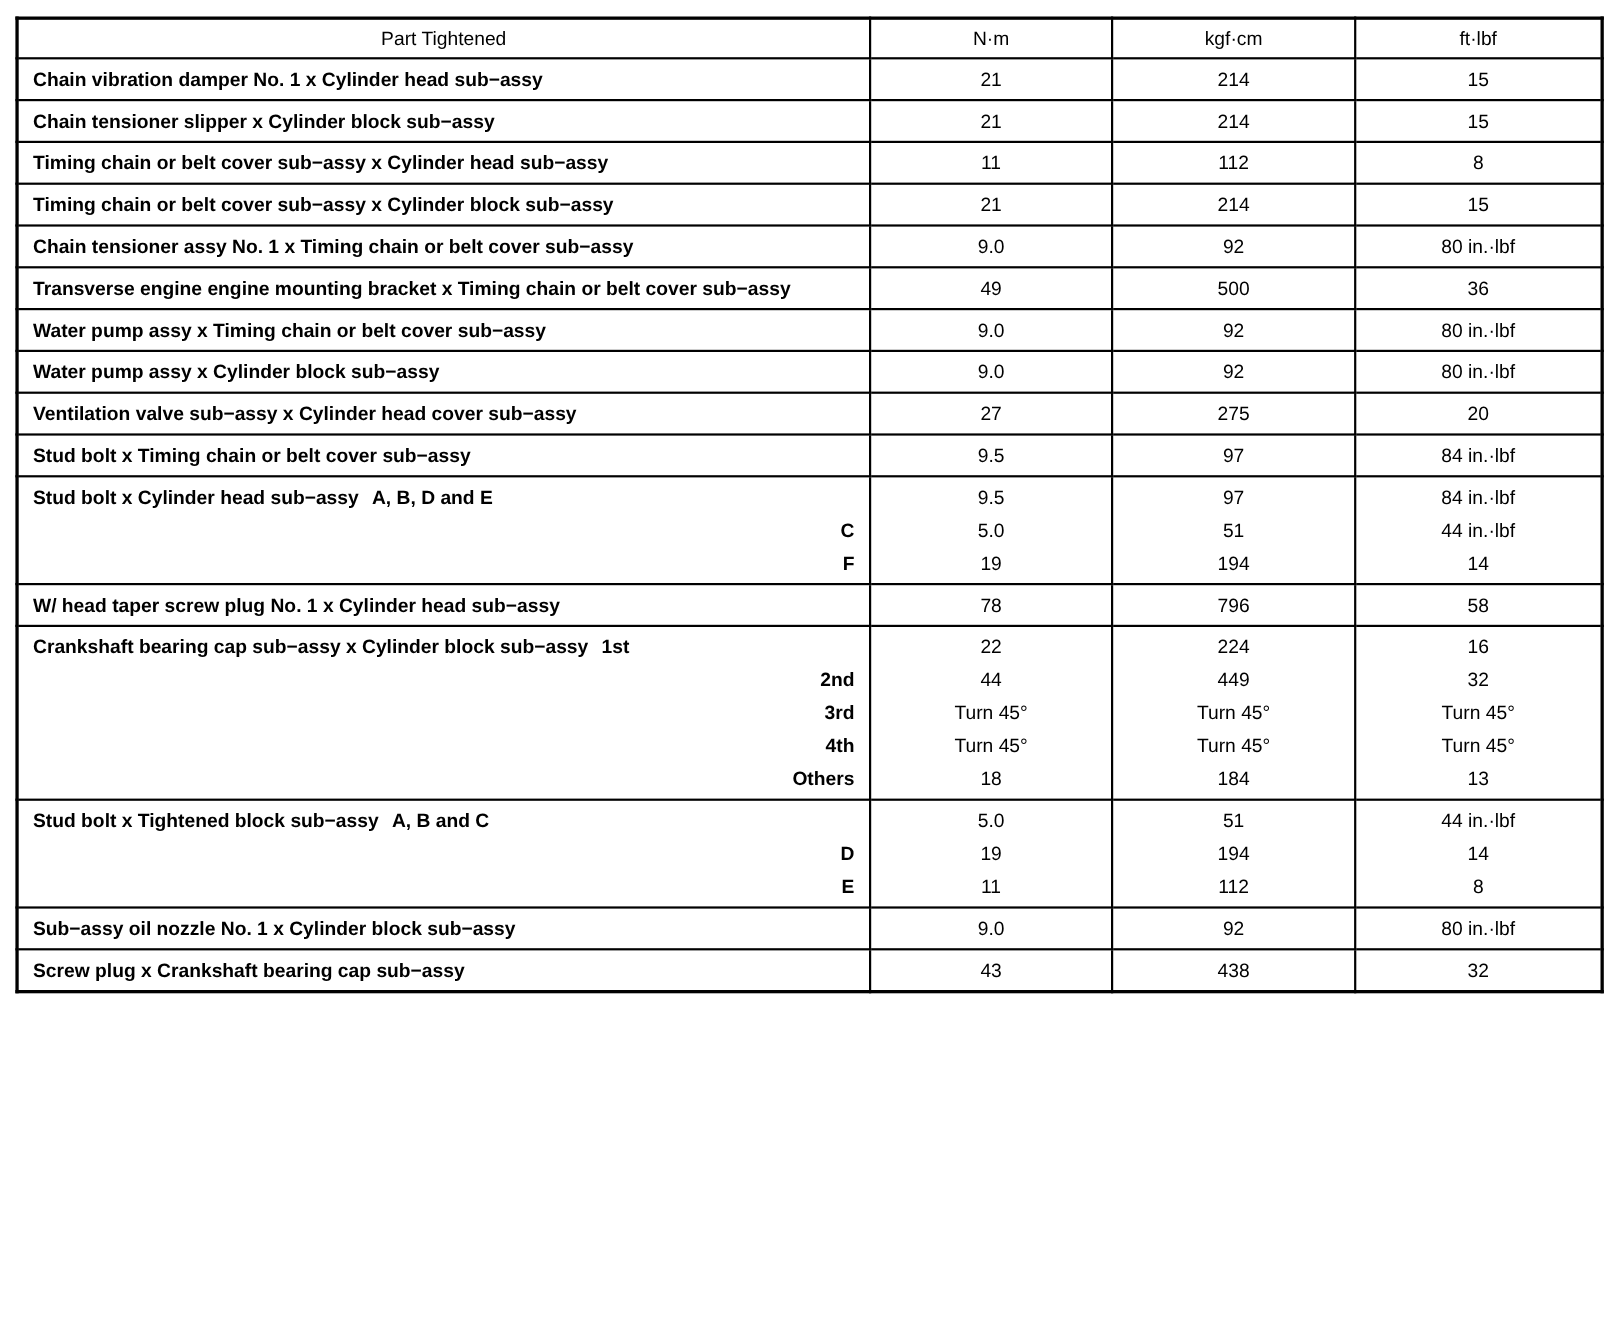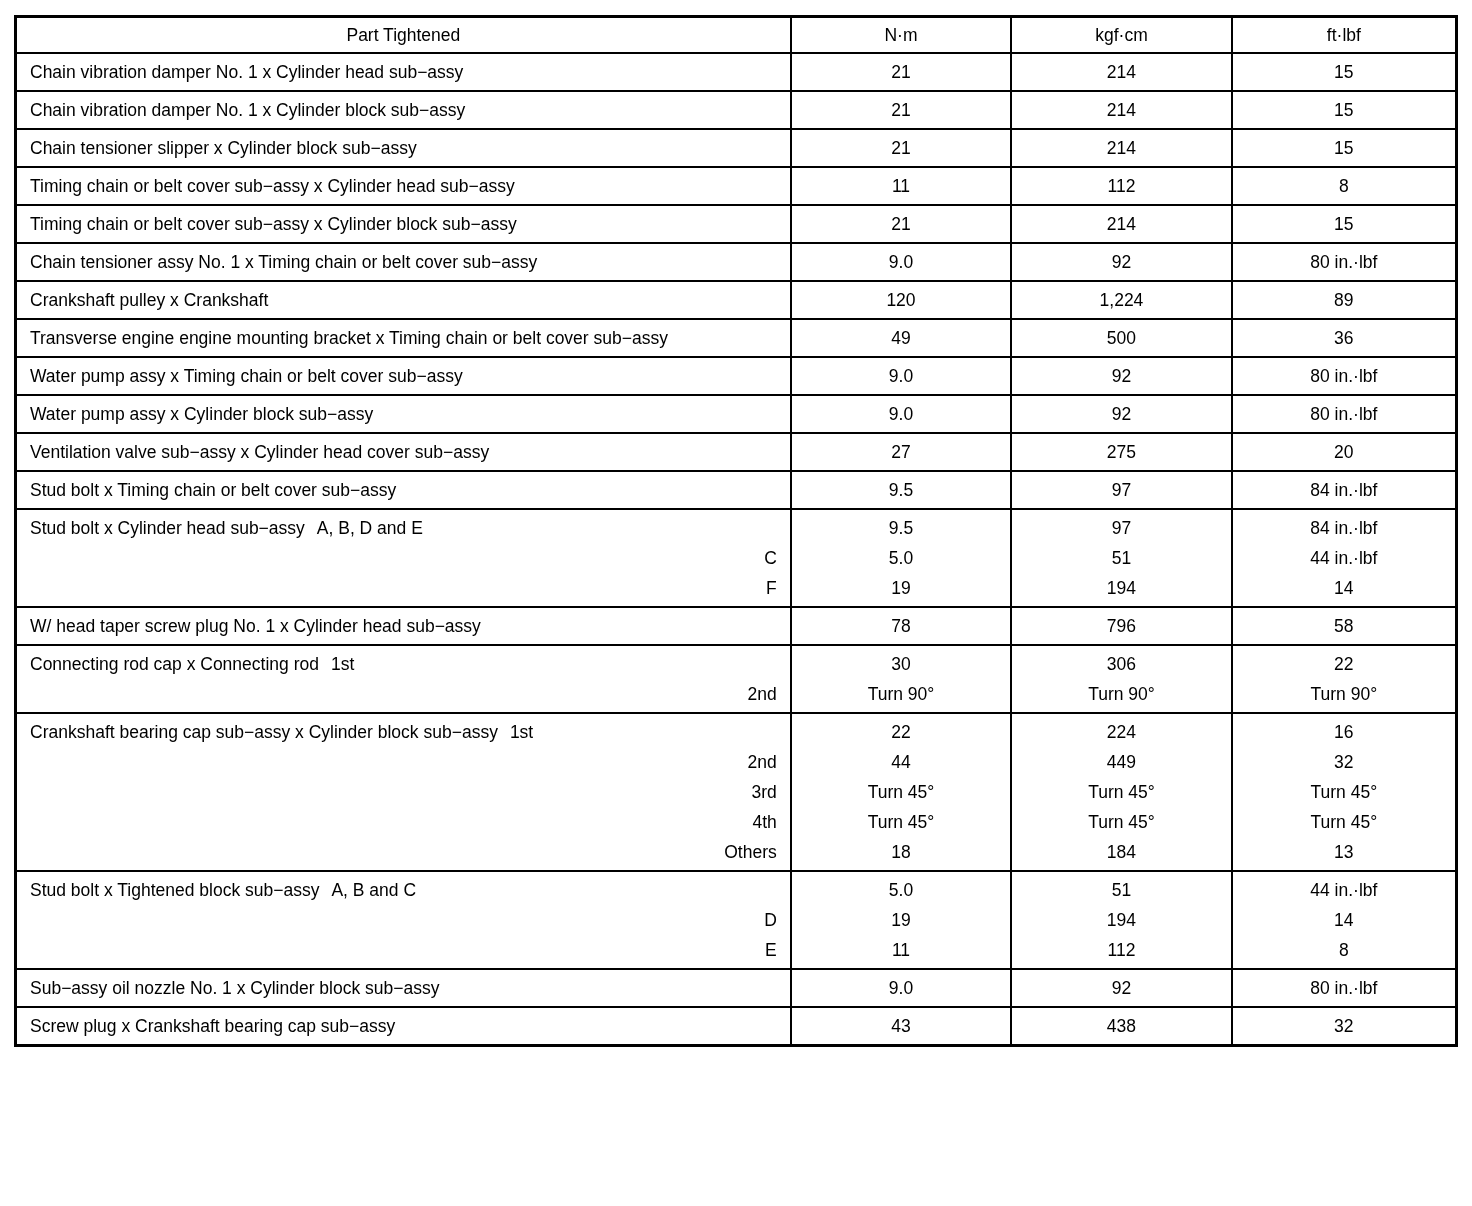--- a/index.html
+++ b/index.html
@@ -30,20 +30,21 @@
     vertical-align: middle;
     font-weight: normal;
   }
   th {
     text-align: center;
     padding: 2px 8px;
   }
   td.part {
     text-align: left;
     padding: 3px 13px;
+    font-weight: bold;
   }
   td.val {
     text-align: center;
     padding: 3px 4px;
   }
   .part-line {
     display: flex;
     gap: 12px;
   }
   .sub-line {
@@ -76,89 +77,65 @@
             <div>21</div>
           </td>
           <td class="val">
             <div>214</div>
           </td>
           <td class="val">
             <div>15</div>
           </td>
         </tr>
         <tr>
-          <td class="part"><span>Chain vibration damper No. 1 x Cylinder block sub−assy</span></td>
+          <td class="part"><span>Chain tensioner slipper x Cylinder block sub−assy</span></td>
           <td class="val">
             <div>21</div>
           </td>
           <td class="val">
             <div>214</div>
           </td>
           <td class="val">
             <div>15</div>
           </td>
         </tr>
         <tr>
-          <td class="part"><span>Chain tensioner slipper x Cylinder block sub−assy</span></td>
+          <td class="part"><span>Timing chain or belt cover sub−assy x Cylinder head sub−assy</span></td>
+          <td class="val">
+            <div>11</div>
+          </td>
+          <td class="val">
+            <div>112</div>
+          </td>
+          <td class="val">
+            <div>8</div>
+          </td>
+        </tr>
+        <tr>
+          <td class="part"><span>Timing chain or belt cover sub−assy x Cylinder block sub−assy</span></td>
           <td class="val">
             <div>21</div>
           </td>
           <td class="val">
             <div>214</div>
           </td>
           <td class="val">
             <div>15</div>
           </td>
         </tr>
         <tr>
-          <td class="part"><span>Timing chain or belt cover sub−assy x Cylinder head sub−assy</span></td>
-          <td class="val">
-            <div>11</div>
-          </td>
-          <td class="val">
-            <div>112</div>
-          </td>
-          <td class="val">
-            <div>8</div>
-          </td>
-        </tr>
-        <tr>
-          <td class="part"><span>Timing chain or belt cover sub−assy x Cylinder block sub−assy</span></td>
-          <td class="val">
-            <div>21</div>
-          </td>
-          <td class="val">
-            <div>214</div>
-          </td>
-          <td class="val">
-            <div>15</div>
-          </td>
-        </tr>
-        <tr>
           <td class="part"><span>Chain tensioner assy No. 1 x Timing chain or belt cover sub−assy</span></td>
           <td class="val">
             <div>9.0</div>
           </td>
           <td class="val">
             <div>92</div>
           </td>
           <td class="val">
             <div>80 in.·lbf</div>
-          </td>
-        </tr>
-        <tr>
-          <td class="part"><span>Crankshaft pulley x Crankshaft</span></td>
-          <td class="val">
-            <div>120</div>
-          </td>
-          <td class="val">
-            <div>1,224</div>
-          </td>
-          <td class="val">
-            <div>89</div>
           </td>
         </tr>
         <tr>
           <td class="part"><span>Transverse engine engine mounting bracket x Timing chain or belt cover sub−assy</span></td>
           <td class="val">
             <div>49</div>
           </td>
           <td class="val">
             <div>500</div>
           </td>
@@ -242,41 +219,20 @@
         <tr>
           <td class="part"><span>W/ head taper screw plug No. 1 x Cylinder head sub−assy</span></td>
           <td class="val">
             <div>78</div>
           </td>
           <td class="val">
             <div>796</div>
           </td>
           <td class="val">
             <div>58</div>
-          </td>
-        </tr>
-        <tr>
-          <td class="part">
-            <div class="part-line">
-              <span>Connecting rod cap x Connecting rod</span>
-              <span>1st</span>
-            </div>
-            <div class="sub-line">2nd</div>
-          </td>
-          <td class="val">
-            <div>30</div>
-            <div>Turn 90°</div>
-          </td>
-          <td class="val">
-            <div>306</div>
-            <div>Turn 90°</div>
-          </td>
-          <td class="val">
-            <div>22</div>
-            <div>Turn 90°</div>
           </td>
         </tr>
         <tr>
           <td class="part">
             <div class="part-line">
               <span>Crankshaft bearing cap sub−assy x Cylinder block sub−assy</span>
               <span>1st</span>
             </div>
             <div class="sub-line">2nd</div>
             <div class="sub-line">3rd</div>

